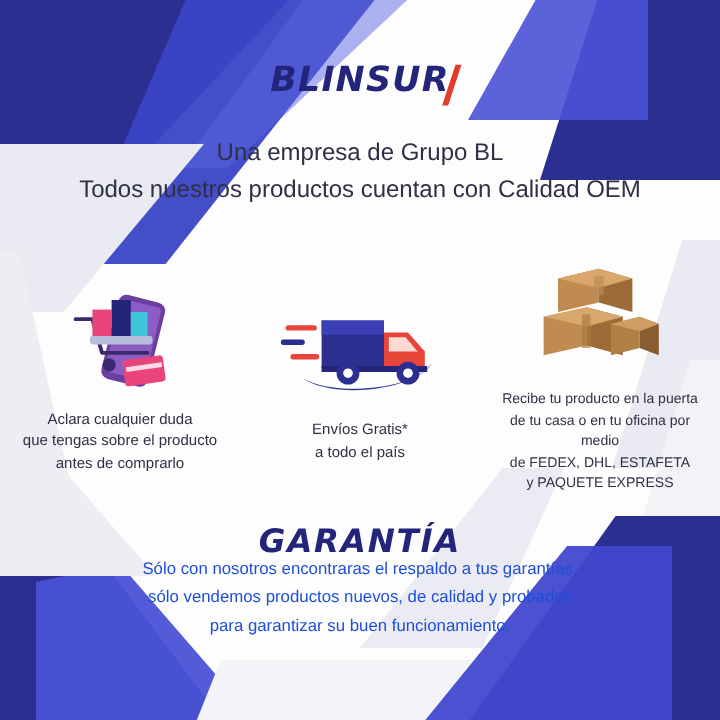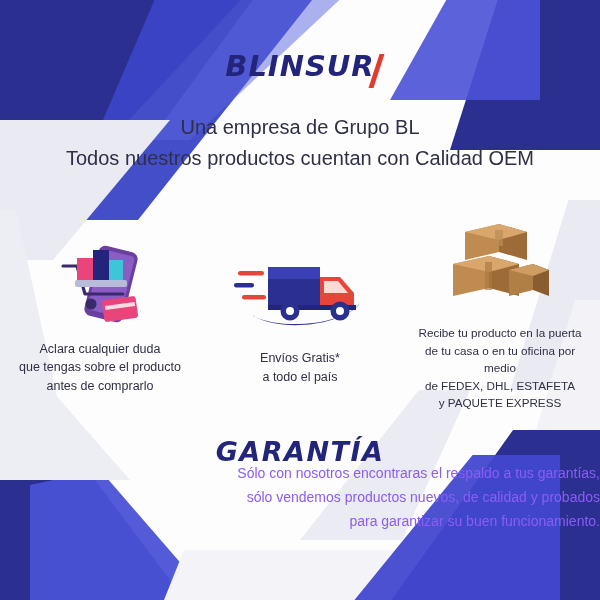--- a/index.html
+++ b/index.html
@@ -226,24 +226,24 @@
     font-weight: bold;
     font-style: italic;
     font-size: 27px;
     letter-spacing: 1.5px;
     color: #22257a;
   }
   .guarantee-body {
     position: absolute;
     top: 462px;
     left: 0; right: 0;
-    text-align: right;
+    text-align: center;
     font-size: 14px;
     line-height: 1.7;
-    color: #8b5cf6;
+    color: #1d4ed8;
     white-space: pre-line;
   }
 </style>
 </head>
 <body>
 
 <div id="page">
 
   <div class="deco deco-tl-dark"></div>
   <div class="deco deco-tl-blue"></div>

